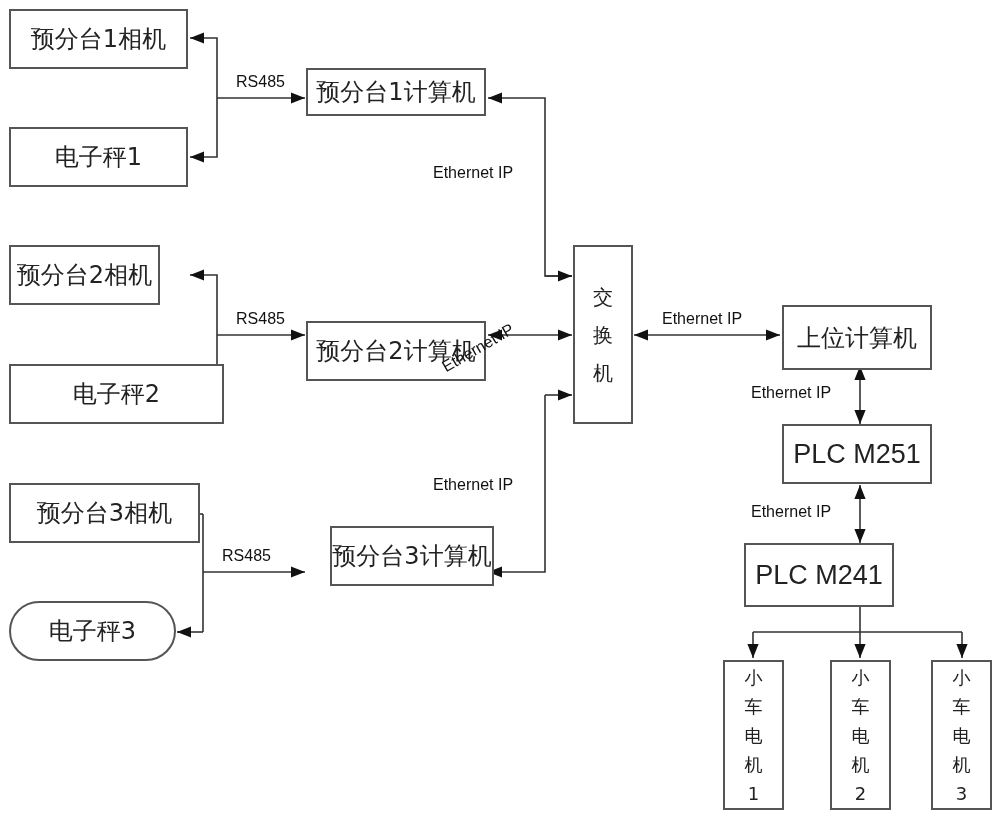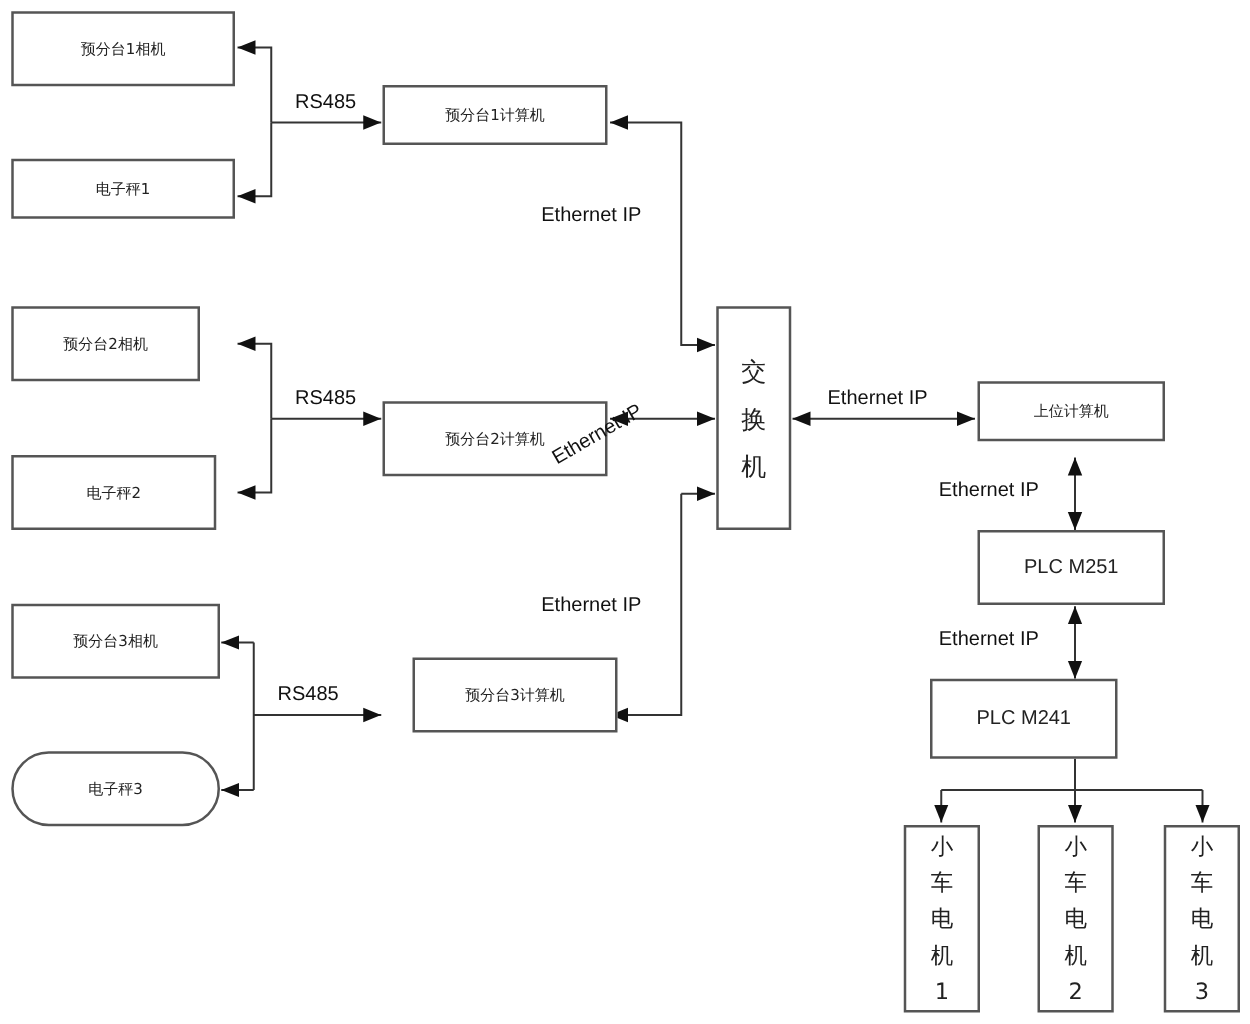--- a/index.html
+++ b/index.html
@@ -1,23 +1,23 @@
 <!DOCTYPE html>
 <html><head>
 <meta charset="utf-8">
 <style>
   html, body { margin:0; padding:0; background:#ffffff; }
   body { width:1000px; height:819px; position:relative; overflow:hidden;
          font-family:"DejaVu Sans","Liberation Sans",sans-serif; color:#222; }
   .box { position:absolute; border:2px solid #555; background:#fff; box-sizing:border-box;
-         display:flex; align-items:center; justify-content:center; font-size:12px; color:#222; }
+         display:flex; align-items:center; justify-content:center; font-size:24px; color:#222; }
   .vbox { flex-direction:column; line-height:29px; font-size:18px; }
   .lbl { position:absolute; font-family:"Liberation Sans","DejaVu Sans",sans-serif; font-size:16px; color:#111; white-space:nowrap; }
   svg.wires { position:absolute; left:0; top:0; }
-  .plc { font-family:"Liberation Sans",sans-serif; font-size:16px; }
+  .plc { font-family:"Liberation Sans",sans-serif; font-size:27px; }
 </style>
 </head>
 <body>
 
 <svg class="wires" width="1000" height="819">
   <defs>
     <marker id="ah" viewBox="0 0 10 10" refX="10" refY="5" markerWidth="9" markerHeight="9" orient="auto-start-reverse">
       <path d="M0,1 L10,5 L0,9 z" fill="#111"></path>
     </marker>
   </defs>
@@ -50,54 +50,54 @@
     <path d="M860,603 L860,632 M753,632 L962,632"></path>
     <path d="M753,632 L753,658" marker-end="url(#ah)"></path>
     <path d="M860,632 L860,658" marker-end="url(#ah)"></path>
     <path d="M962,632 L962,658" marker-end="url(#ah)"></path>
   </g>
 </svg>
 
 <div class="box" style="left:9px;top:9px;width:179px;height:60px;">
     <span>预分台1相机</span>
   </div>
-<div class="box" style="left:9px;top:127px;width:179px;height:48px;">
+<div class="box" style="left:9px;top:127px;width:179px;height:60px;">
     <span>电子秤1</span>
   </div>
 <div class="box" style="left:306px;top:68px;width:180px;height:48px;">
     <span>预分台1计算机</span>
   </div>
 
 <div class="box" style="left:9px;top:245px;width:151px;height:60px;">
     <span>预分台2相机</span>
   </div>
-<div class="box" style="left:9px;top:364px;width:164px;height:60px;">
+<div class="box" style="left:9px;top:364px;width:215px;height:60px;">
     <span>电子秤2</span>
   </div>
 <div class="box" style="left:306px;top:305px;width:180px;height:60px;margin-top:16px;">
     <span>预分台2计算机</span>
   </div>
 
-<div class="box" style="left:9px;top:483px;width:167px;height:60px;text-align:right;">
+<div class="box" style="left:9px;top:483px;width:191px;height:60px;text-align:right;">
     <span>预分台3相机</span>
   </div>
 <div class="box" style="left:9px;top:601px;width:167px;height:60px;border-radius:30px;">
     <span>电子秤3</span>
   </div>
 <div class="box" style="left:306px;top:526px;width:164px;height:60px;margin-left:24px;">
     <span>预分台3计算机</span>
   </div>
 
 <div class="box vbox" style="left:573px;top:245px;width:60px;height:179px;font-size:20px;line-height:38px;">
   <span>交</span>
   <span>换</span>
   <span>机</span>
 </div>
 
-<div class="box" style="left:782px;top:305px;width:150px;height:48px;">
+<div class="box" style="left:782px;top:305px;width:150px;height:65px;">
     <span>上位计算机</span>
   </div>
 <div class="box plc" style="left:782px;top:424px;width:150px;height:60px;">
     <span>PLC M251</span>
   </div>
 <div class="box plc" style="left:744px;top:543px;width:150px;height:64px;">
     <span>PLC M241</span>
   </div>
 
 <div class="box vbox" style="left:723px;top:660px;width:61px;height:150px;">

